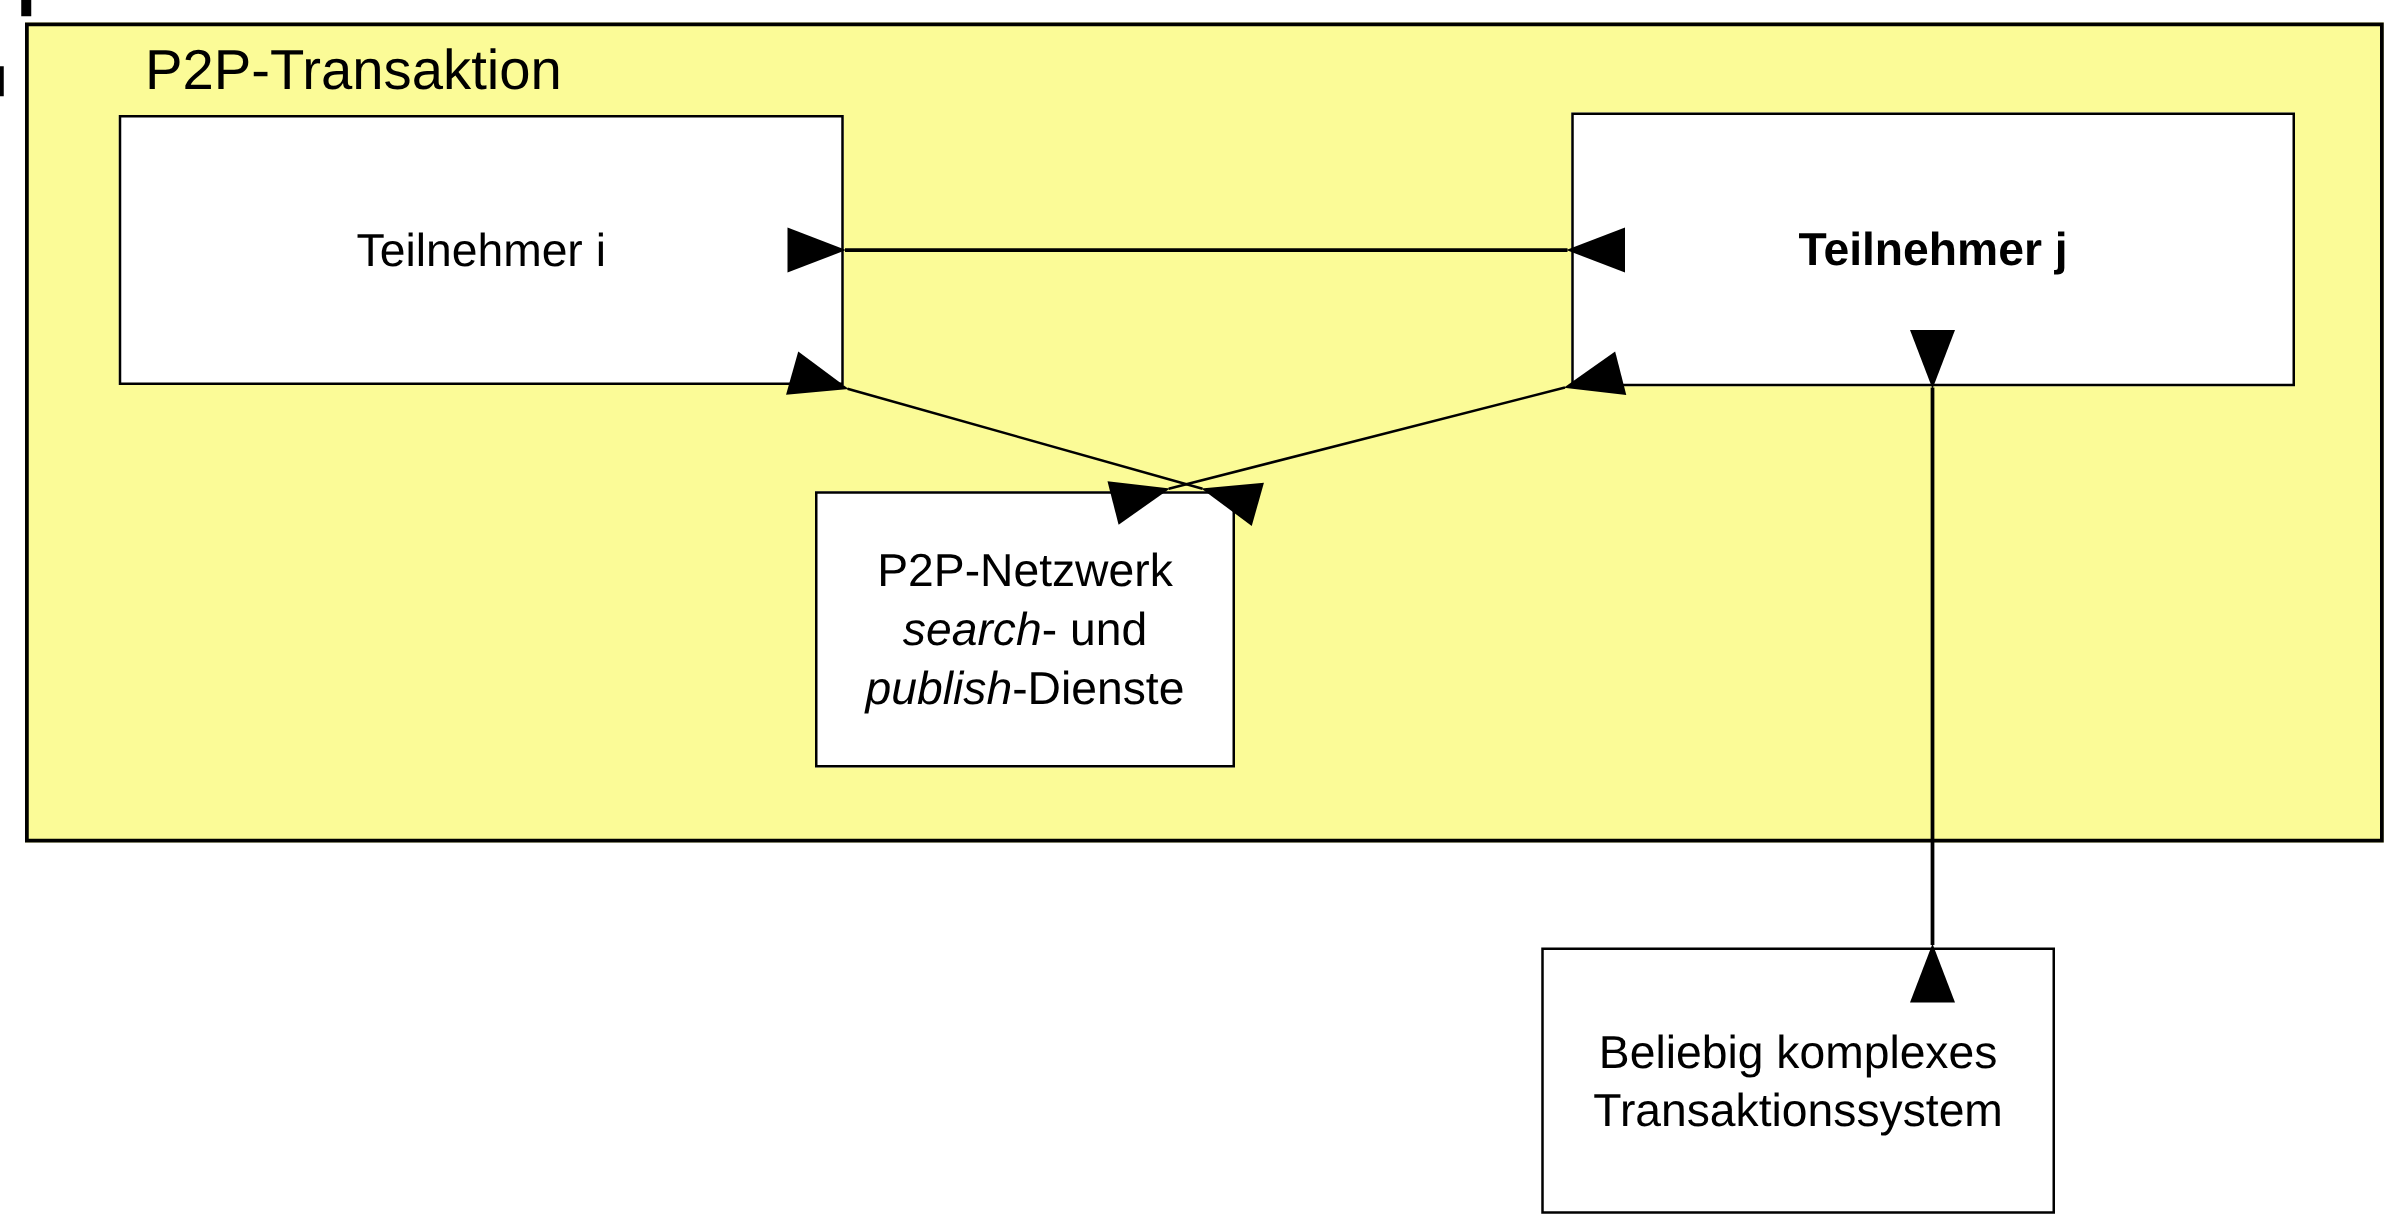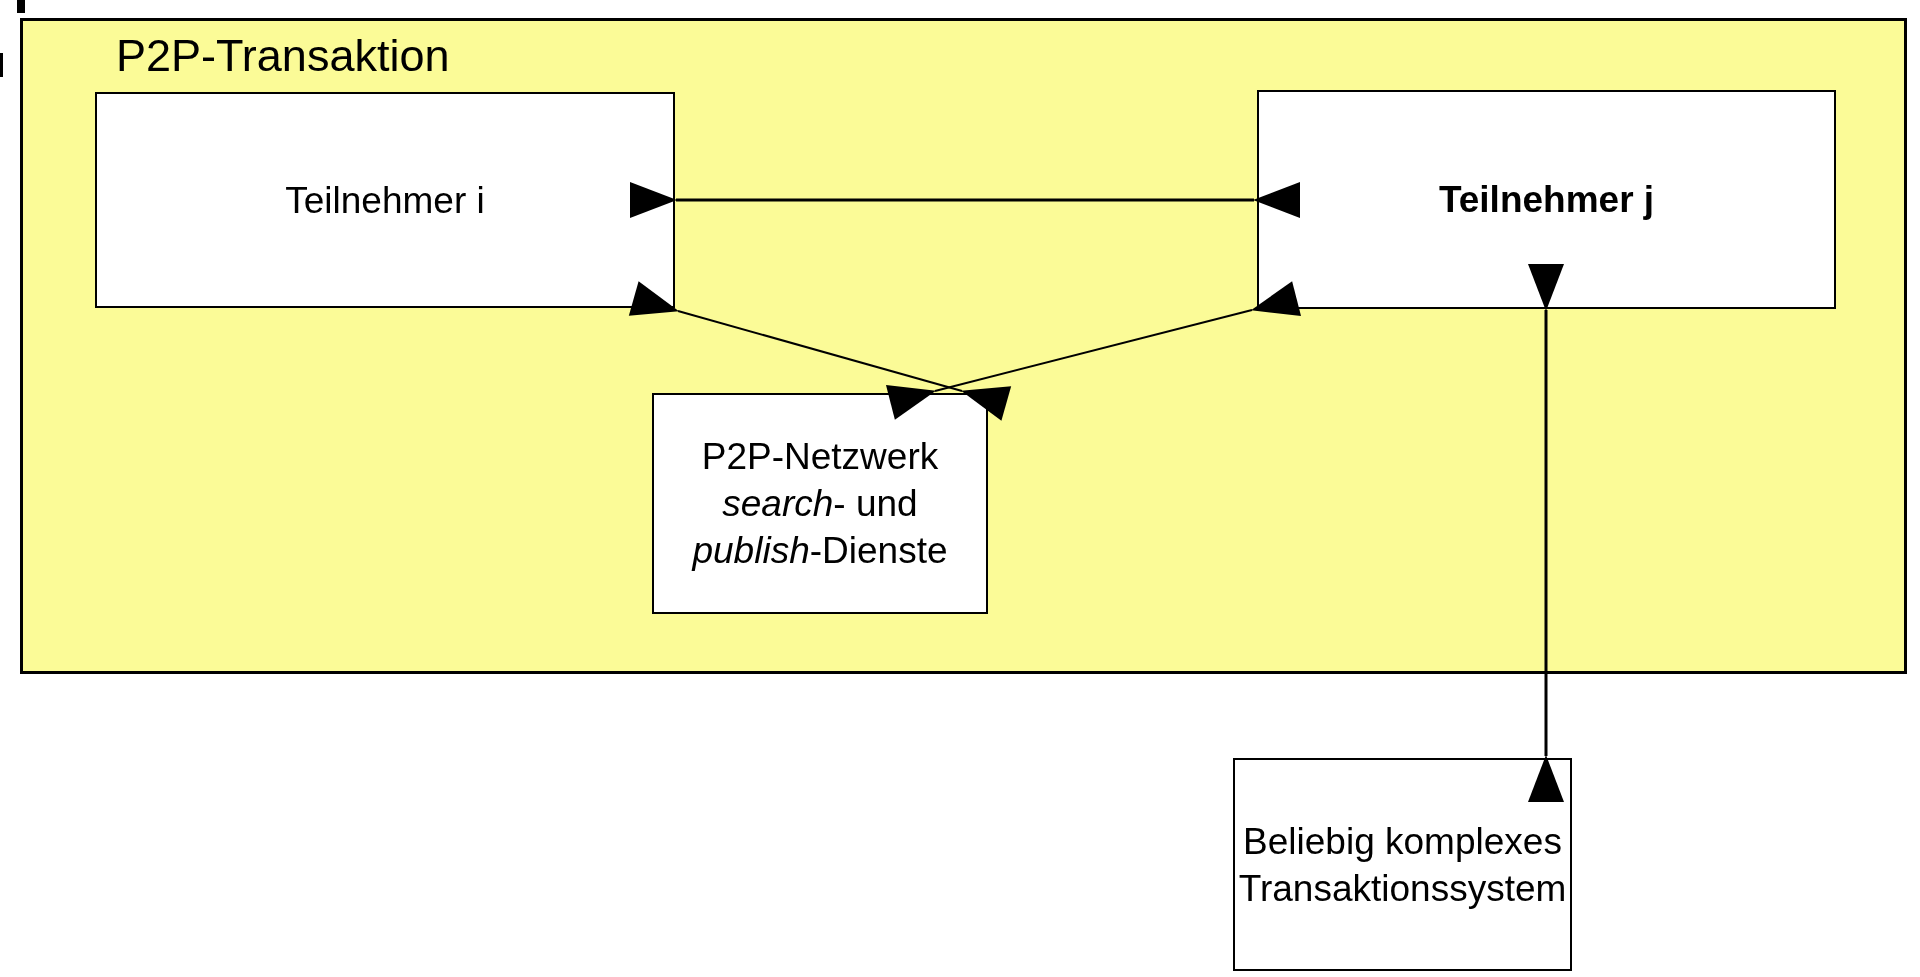--- a/index.html
+++ b/index.html
@@ -44,21 +44,21 @@
     align-items: center;
     justify-content: center;
     text-align: center;
     font-size: 37px;
     line-height: 47px;
     z-index: 2;
   }
   .node-client   { left: 95px;   top: 92px;  width: 580px; height: 216px; }
   .node-server   { left: 1257px; top: 90px;  width: 579px; height: 219px; font-weight: bold; }
   .node-network  { left: 652px;  top: 393px; width: 336px; height: 221px; }
-  .node-txsys    { left: 1233px; top: 758px; width: 339px; height: 213px; }
+  .node-txsys    { left: 1233px; top: 758px; width: 411px; height: 213px; }
   .node em { font-style: italic; }
   svg.arrows {
     position: absolute;
     left: 0;
     top: 0;
     width: 1920px;
     height: 977px;
     z-index: 3;
     pointer-events: none;
   }

